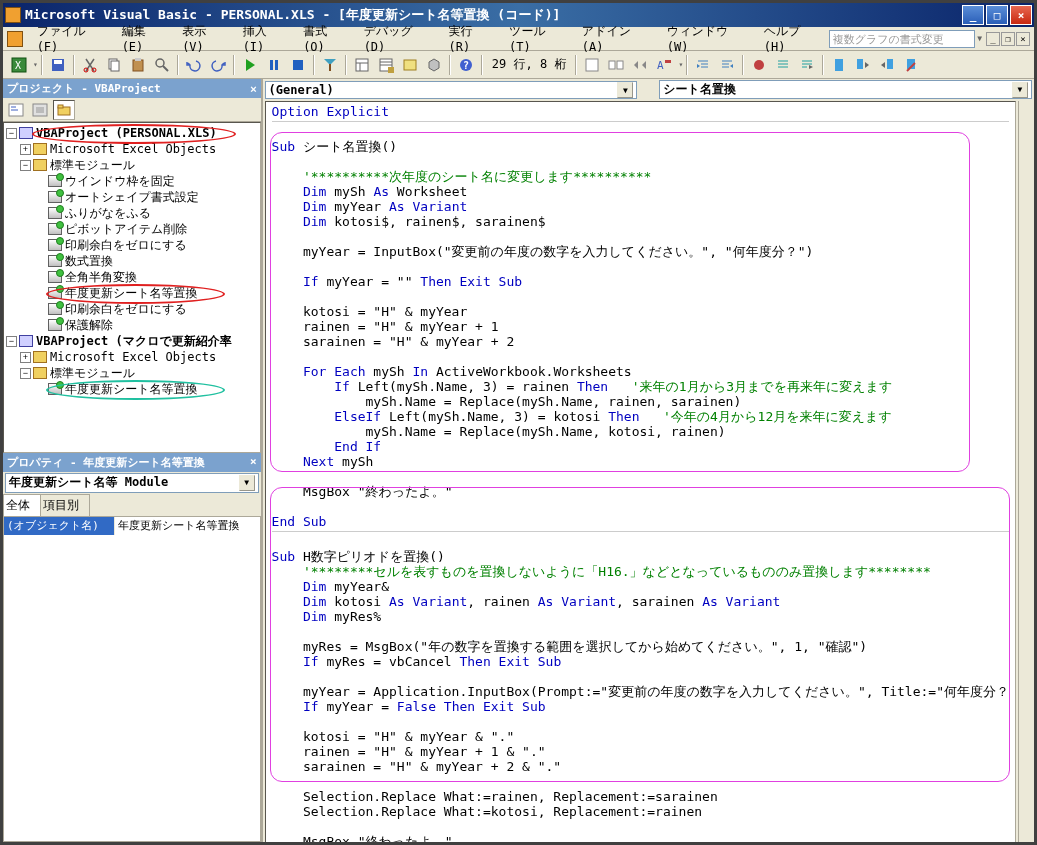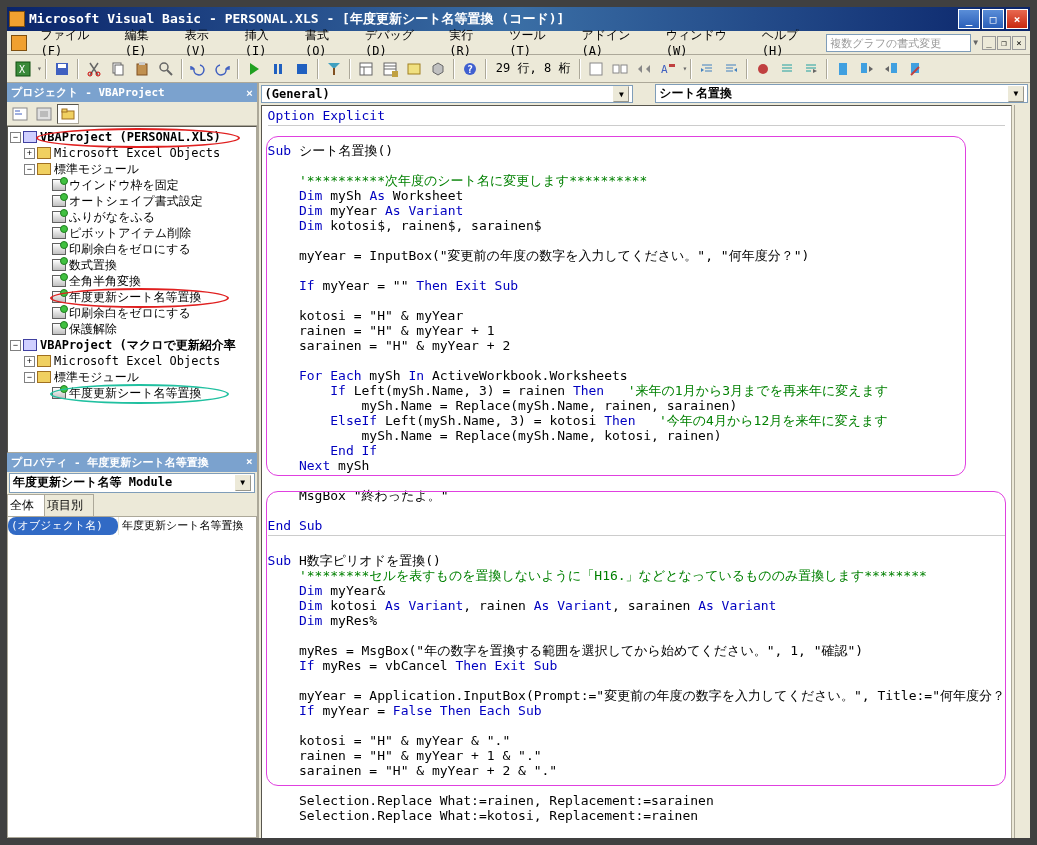--- a/index.html
+++ b/index.html
@@ -1,17 +1,17 @@
 <!DOCTYPE html>
 <html><head>
 <meta charset="utf-8">
 <style>
 * { box-sizing: border-box; margin: 0; padding: 0; }
 body { font-family: "MS Gothic", "MS UI Gothic", monospace; font-size: 12px; background: #ece9d8; overflow: hidden; }
-.window { width: 1037px; height: 845px; border: 7px solid #404040; background: #ece9d8; display: flex; flex-direction: column; }
+.window { width: 1037px; height: 845px; border: 3px solid #404040; background: #ece9d8; display: flex; flex-direction: column; }
 .titlebar { background: linear-gradient(to right, #0a246a, #3a6ea5, #0a246a); color: white; height: 24px; display: flex; align-items: center; padding: 0 2px; font-weight: bold; font-size: 13px; }
 .titlebar .icon { width: 16px; height: 16px; background: #f0a030; margin-right: 4px; border: 1px solid #805010; }
 .titlebar .title { flex: 1; }
 .titlebar .winbtns { display: flex; gap: 2px; }
 .winbtn { width: 22px; height: 20px; border: 1px solid #fff; background: linear-gradient(#5a8ed8,#2a5eb8); color: white; display: flex; align-items: center; justify-content: center; font-weight: bold; font-size: 11px; }
 .winbtn.close { background: linear-gradient(#e86850,#c82810); }
 .menubar { height: 24px; background: #ece9d8; display: flex; align-items: center; padding: 0 4px; font-size: 12px; border-bottom: 1px solid #aca899; }
 .menubar .micon { width: 16px; height: 16px; background: #f0a030; margin-right: 6px; border: 1px solid #805010; }
 .menuitem { padding: 2px 8px; cursor: default; }
 .menuspacer { flex: 1; }
@@ -45,21 +45,21 @@
 .circle-teal { position: relative; }
 .circle-teal::after { content: ''; position: absolute; left: 40px; top: -1px; width: 175px; height: 16px; border: 2px solid #20c0a0; border-radius: 50%; pointer-events: none; }
 .prophdr { background: #7ba2ce; color: white; font-size: 11px; font-weight: bold; padding: 2px 4px; display: flex; justify-content: space-between; gap: 35px; }
 .propname { height: 22px; display: flex; align-items: center; padding: 2px; }
 .propname select, .propname .combo { flex:1; height: 20px; font-size: 12px; font-weight: bold; border: 1px solid #7f9db9; background: white; padding: 1px 3px; display: flex; align-items: center; justify-content: space-between; gap: 20px; }
 .proptabs { display: flex; background: #ece9d8; }
 .proptab { padding: 2px 10px 2px 2px; border: 1px solid #aca899; border-bottom: none; background: #ece9d8; font-size: 12px; margin-right: -1px; }
 .proptab.active { background: white; }
 .propgrid { flex:1; background: white; border: 1px solid #aca899; display: flex; flex-direction: column; }
 .proprow { display: flex; height: 18px; }
-.proprow .k { width: 110px; background: #316ac5; color: white; padding: 1px 3px; font-size: 11px; border-radius: 8px; }
+.proprow .k { width: 110px; background: #316ac5; color: white; padding: 1px 3px; font-size: 11px; }
 .proprow .v { flex:1; padding: 1px 3px; font-size: 11px; border-left: 1px solid #ece9d8; }
 .rightpanel { flex: 1; display: flex; flex-direction: column; background: #ece9d8; }
 .combos { display: flex; height: 22px; padding: 2px; gap: 22px; align-items: flex-end; }
 .combo { flex: 1; background: white; border: 1px solid #7f9db9; display: flex; align-items: center; padding: 0 3px; font-weight: bold; font-size: 12px; justify-content: space-between; }
 .combo .arrow { border: 1px outset #ece9d8; background: #ece9d8; width: 16px; height: 16px; display:flex; align-items:center; justify-content:center; font-size:8px; }
 .codewrap { flex: 1; background: white; border: 1px inset #aca899; margin: 0 2px; overflow: auto; position: relative; }
 .code { font-family: "MS Gothic", Consolas, monospace; font-size: 13px; line-height: 15px; white-space: pre; padding: 2px 6px; }
 .kw { color: #0000c0; }
 .cm { color: #008000; }
 .codebox { position: absolute; border: 1px solid #e040e0; border-radius: 12px; pointer-events: none; }
@@ -475,21 +475,21 @@
 <span class="kw">Sub</span> H数字ピリオドを置換()
 <span class="cm">    '********セルを表すものを置換しないように「H16.」などとなっているもののみ置換します********</span>
     <span class="kw">Dim</span> myYear&amp;
     <span class="kw">Dim</span> kotosi <span class="kw">As Variant</span>, rainen <span class="kw">As Variant</span>, sarainen <span class="kw">As Variant</span>
     <span class="kw">Dim</span> myRes%
 
     myRes = MsgBox("年の数字を置換する範囲を選択してから始めてください。", 1, "確認")
     <span class="kw">If</span> myRes = vbCancel <span class="kw">Then Exit Sub</span>
 
     myYear = Application.InputBox(Prompt:="変更前の年度の数字を入力してください。", Title:="何年度分？
-    <span class="kw">If</span> myYear = <span class="kw">False Then Each Sub</span>
+    <span class="kw">If</span> myYear = <span class="kw">False Then Exit Sub</span>
 
     kotosi = "H" &amp; myYear &amp; "."
     rainen = "H" &amp; myYear + 1 &amp; "."
     sarainen = "H" &amp; myYear + 2 &amp; "."
 
     Selection.Replace What:=rainen, Replacement:=sarainen
     Selection.Replace What:=kotosi, Replacement:=rainen
 
     MsgBox "終わったよ。"
 

